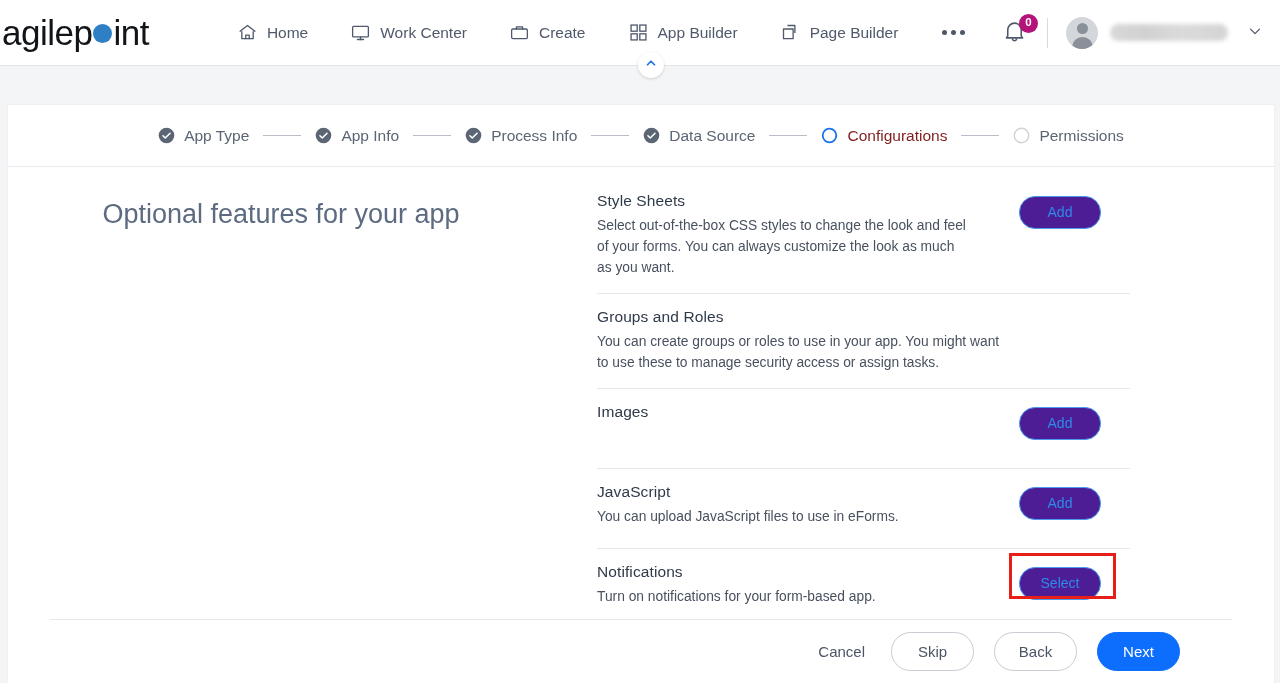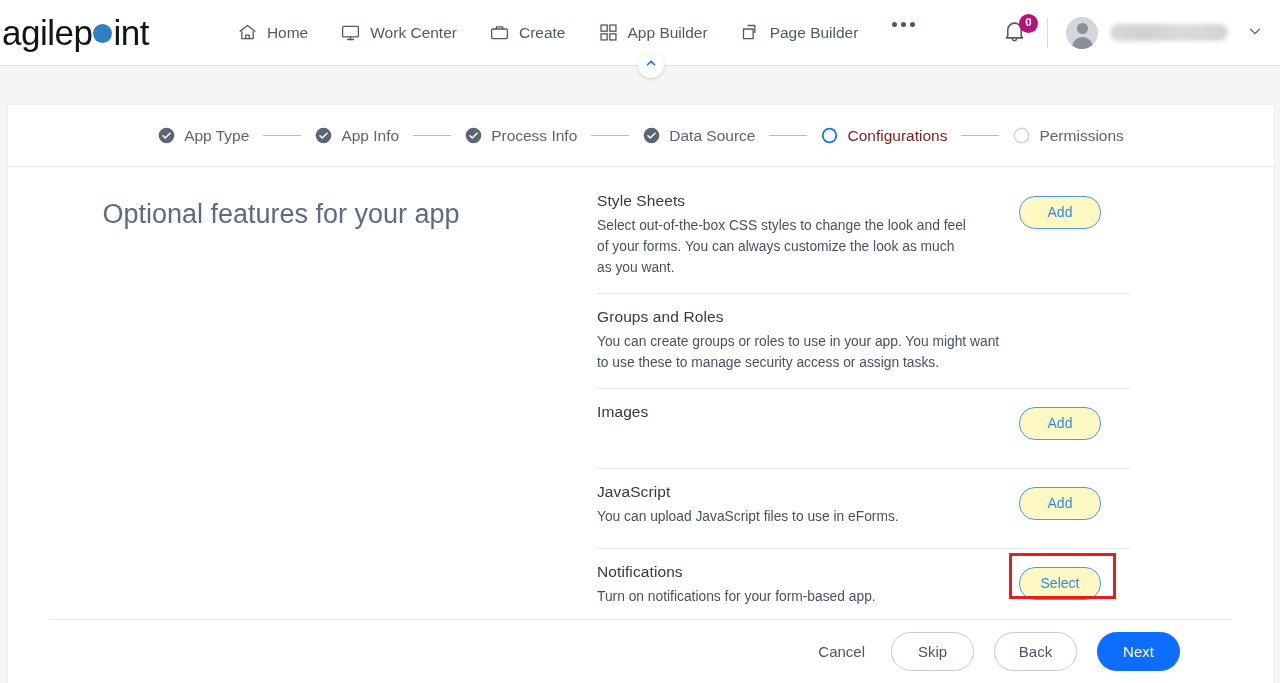--- a/index.html
+++ b/index.html
@@ -37,23 +37,23 @@
     width: 19px; height: 19px;
     border-radius: 50%;
     background: #2E7FC4;
     margin: 0 1px;
     position: relative;
     top: 1px;
   }
 
   .nav-items {
     display: flex;
-    align-items: flex-start;
+    align-items: center;
     margin-left: 74px;
-    gap: 4px;
+    gap: 14px;
   }
   .nav-item {
     display: flex;
     align-items: center;
     gap: 9px;
     padding: 6px 14px;
     color: #50596b;
     font-size: 15.5px;
     cursor: pointer;
     white-space: nowrap;
@@ -214,21 +214,21 @@
     flex: none;
     display: flex;
     justify-content: center;
     align-items: center;
     padding-top: 4px;
     position: relative;
   }
   .btn-outline-blue {
     border: 1px solid #4a9bf0;
     color: #2f8ae8;
-    background: #fef9c3;
+    background: #4c1d95;
     border-radius: 16px;
     font-size: 14px;
     padding: 6px 0;
     width: 82px;
     text-align: center;
     cursor: pointer;
     font-family: "Liberation Sans", sans-serif;
     line-height: 1.35;
   }
   .highlight-box {

